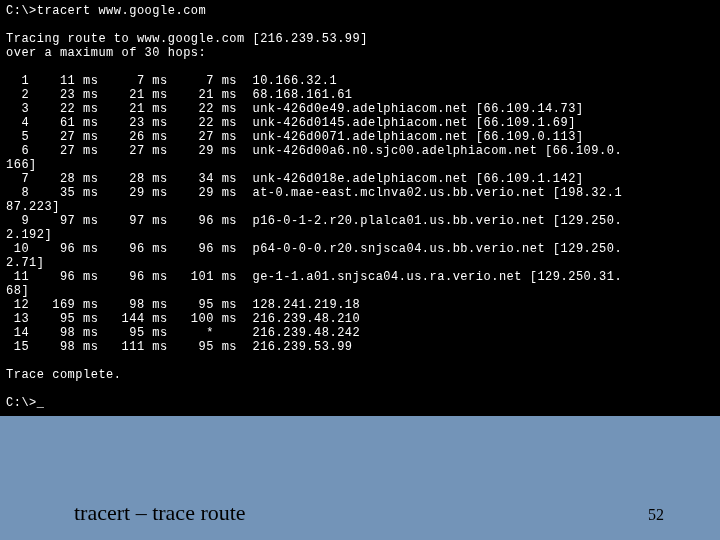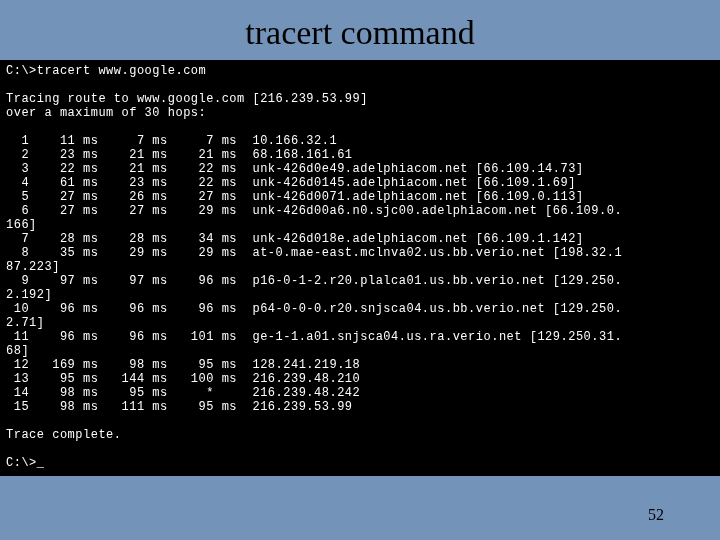--- a/index.html
+++ b/index.html
@@ -52,21 +52,20 @@
     right: 56px;
     font-size: 16px;
     color: #000;
     font-family: "Times New Roman", serif;
   }
 </style>
 </head>
 <body>
 
 <div class="slide">
-  <div class="title">tracert command</div>
 
   <pre class="terminal" id="terminal">C:\&gt;tracert www.google.com
 
 Tracing route to www.google.com [216.239.53.99]
 over a maximum of 30 hops:
 
   1    11 ms     7 ms     7 ms  10.166.32.1
   2    23 ms    21 ms    21 ms  68.168.161.61
   3    22 ms    21 ms    22 ms  unk-426d0e49.adelphiacom.net [66.109.14.73]
   4    61 ms    23 ms    22 ms  unk-426d0145.adelphiacom.net [66.109.1.69]
@@ -84,14 +83,15 @@
 68]
  12   169 ms    98 ms    95 ms  128.241.219.18
  13    95 ms   144 ms   100 ms  216.239.48.210
  14    98 ms    95 ms     *     216.239.48.242
  15    98 ms   111 ms    95 ms  216.239.53.99
 
 Trace complete.
 
 C:\&gt;_</pre>
 
+  <div class="footer">tracert – trace route</div>
   <div class="pagenum">52</div>
 </div>
 
 </body></html>

